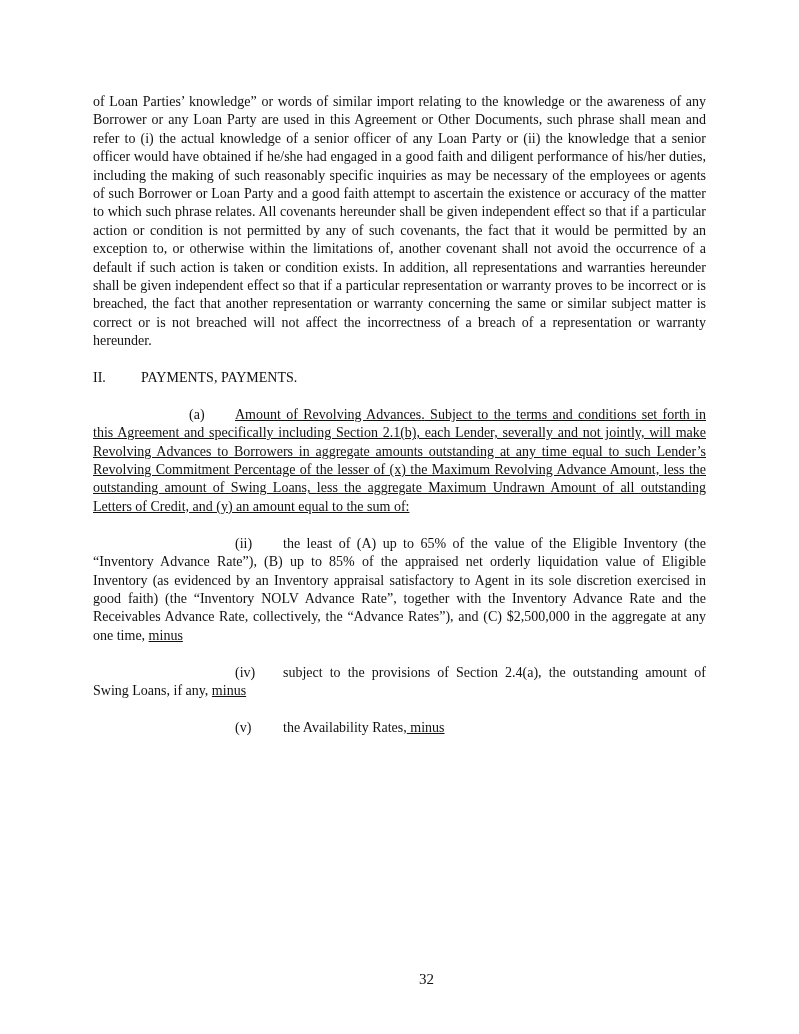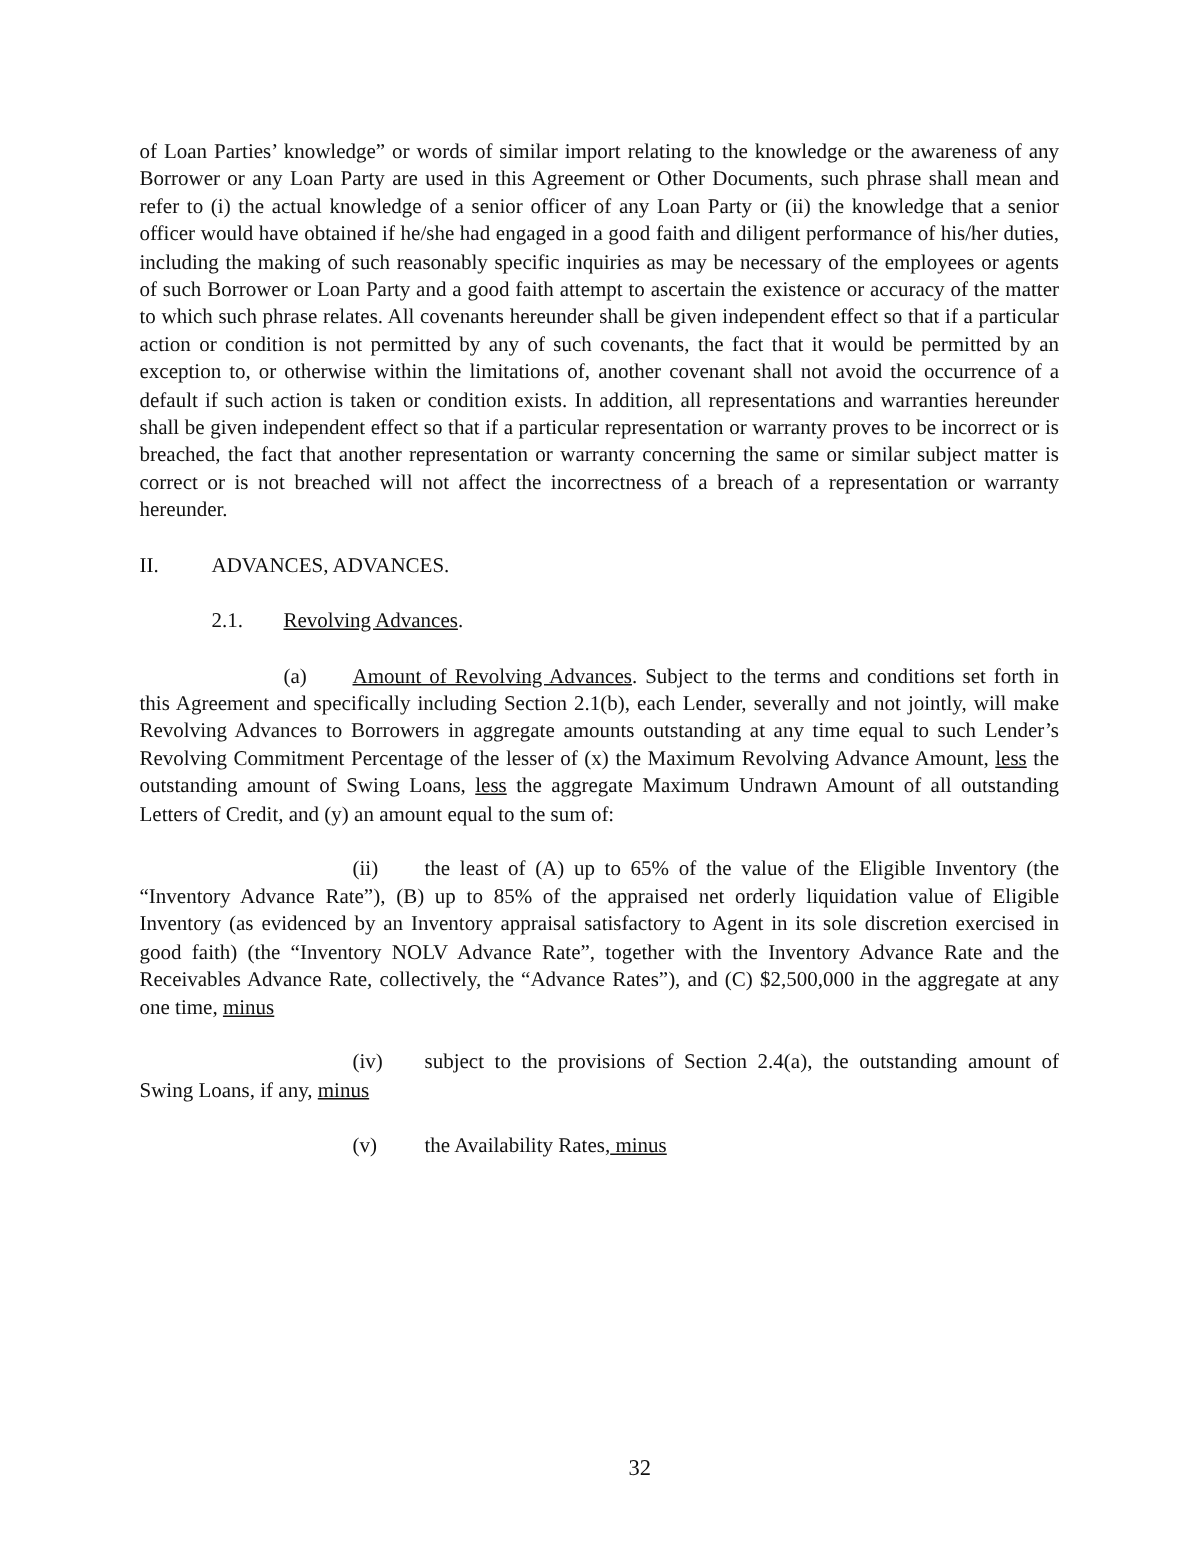--- a/index.html
+++ b/index.html
@@ -37,21 +37,21 @@
     .heading .num {
       position: absolute;
       left: 0;
     }
     .heading .txt {
       position: absolute;
       left: 48px;
     }
     .sub-heading .num { left: 48px; }
     .sub-heading .txt { left: 96px; }
-    .indent-para { text-indent: 96px; }
+    .indent-para { text-indent: 96px; text-decoration: underline; }
     .tab-label {
       display: inline-block;
       text-indent: 0;
       width: 46px;
     }
     .roman { text-indent: 142px; }
     .roman .tab-label { width: 48px; }
     .page-number {
       position: absolute;
       top: 971px;
@@ -64,27 +64,23 @@
   </style>
 </head>
 <body>
 
 <div class="page">
 
   <p class="block">of Loan Parties’ knowledge” or words of similar import relating to the knowledge or the awareness of any Borrower or any Loan Party are used in this Agreement or Other Documents, such phrase shall mean and refer to (i) the actual knowledge of a senior officer of any Loan Party or (ii) the knowledge that a senior officer would have obtained if he/she had engaged in a good faith and diligent performance of his/her duties, including the making of such reasonably specific inquiries as may be necessary of the employees or agents of such Borrower or Loan Party and a good faith attempt to ascertain the existence or accuracy of the matter to which such phrase relates.  All covenants hereunder shall be given independent effect so that if a particular action or condition is not permitted by any of such covenants, the fact that it would be permitted by an exception to, or otherwise within the limitations of, another covenant shall not avoid the occurrence of a default if such action is taken or condition exists.  In addition, all representations and warranties hereunder shall be given independent effect so that if a particular representation or warranty proves to be incorrect or is breached, the fact that another representation or warranty concerning the same or similar subject matter is correct or is not breached will not affect the incorrectness of a breach of a representation or warranty hereunder.</p>
 
   <div class="heading block">
     <span class="num">II.</span>
-    <span class="txt">ADVANCES, ADVANCES.</span>
+    <span class="txt">PAYMENTS, PAYMENTS.</span>
   </div>
 
-  <div class="heading sub-heading block">
-    <span class="num">2.1.</span>
-    <span class="txt"><span class="u">Revolving Advances</span><span>.</span></span>
-  </div>
 
   <p class="indent-para block"><span class="tab-label">(a)</span><span class="u">Amount of Revolving Advances</span><span>.</span><span>  Subject to the terms and conditions set forth in this Agreement and specifically including Section 2.1(b), each Lender, severally and not jointly, will make Revolving Advances to Borrowers in aggregate amounts outstanding at any time equal to such Lender’s Revolving Commitment Percentage of the lesser of (x) the Maximum Revolving Advance Amount, </span><span class="u">less</span><span> the outstanding amount of Swing Loans, </span><span class="u">less</span><span> the aggregate Maximum Undrawn Amount of all outstanding Letters of Credit, and (y) an amount equal to the sum of:</span></p>
 
 
   <p class="roman block"><span class="tab-label">(ii)</span><span>the least of (A) up to 65% of the value of the Eligible Inventory (the “Inventory Advance Rate”), (B) up to 85% of the appraised net orderly liquidation value of Eligible Inventory (as evidenced by an Inventory appraisal satisfactory to Agent in its sole discretion exercised in good faith) (the “Inventory NOLV Advance Rate”, together with the Inventory Advance Rate and the Receivables Advance Rate, collectively, the “Advance Rates”), and (C) $2,500,000 in the aggregate at any one time, </span><span class="u">minus</span></p>
 
 
   <p class="roman block"><span class="tab-label">(iv)</span><span>subject to the provisions of Section 2.4(a), the outstanding amount of Swing Loans, if any, </span><span class="u">minus</span></p>
 
   <p class="roman block"><span class="tab-label">(v)</span><span>the Availability Rates,</span><span class="u"> minus</span></p>

